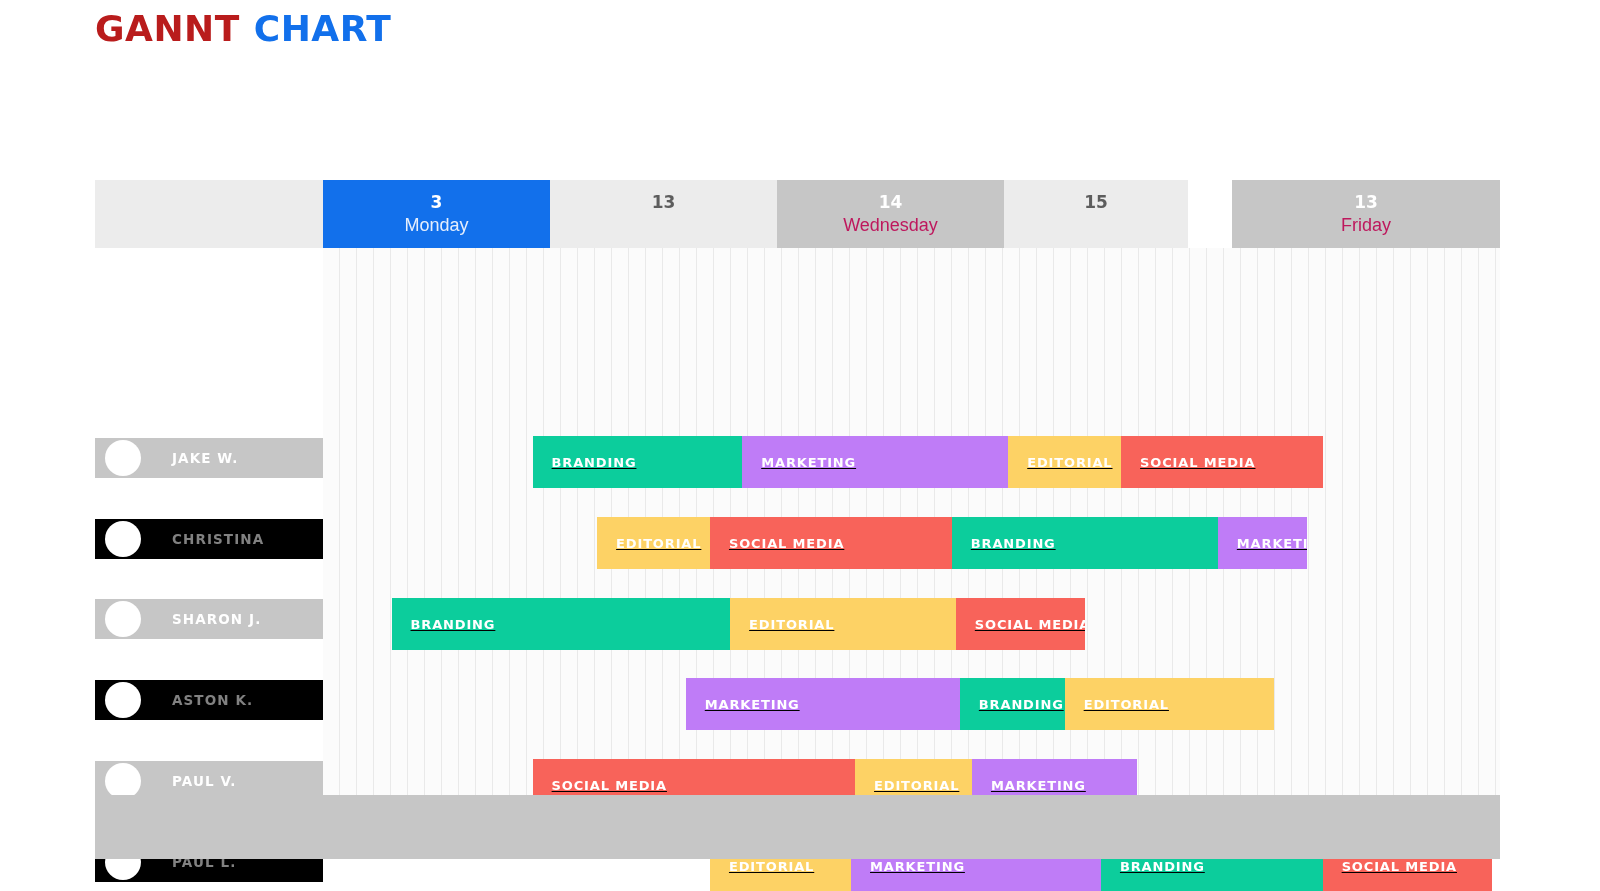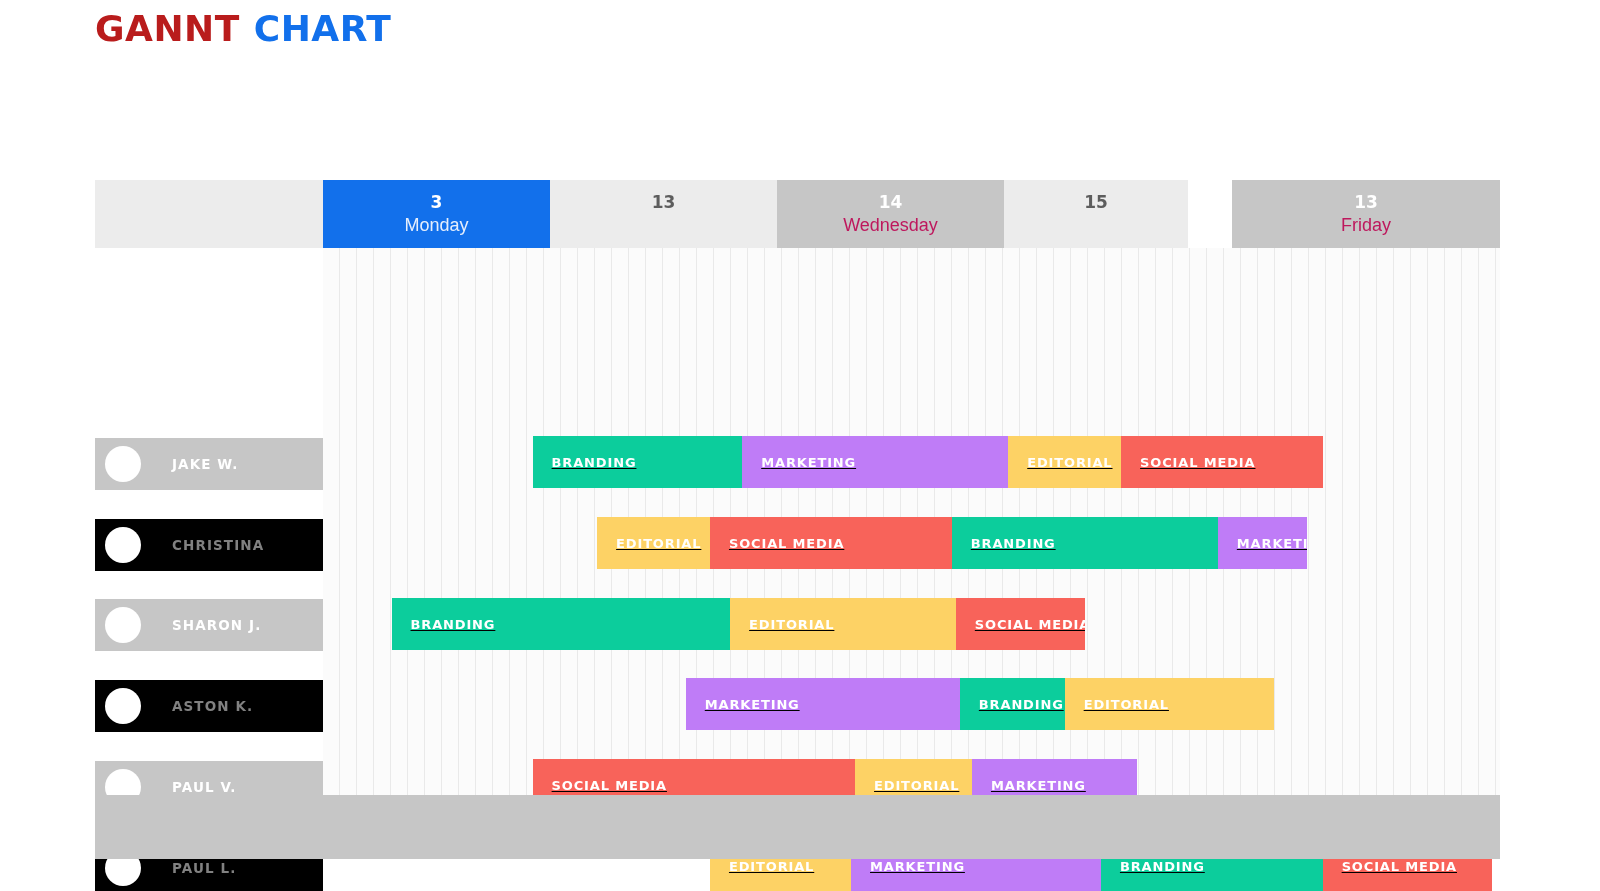--- a/index.html
+++ b/index.html
@@ -143,21 +143,21 @@
         #e9e9e9 16px,
         #e9e9e9 17px
       );
   }
 
   
   .name-row {
     position: absolute;
     left: 0;
     width: 228px;
-    height: 52px;
+    height: 40px;
     display: flex;
     align-items: center;
   }
   .name-row.dark  { background: #c6c6c6; }
   .name-row.light { background: #000000; }
   .avatar {
     width: 36px; height: 36px;
     border-radius: 50%;
     background: #ffffff;
     margin-left: 10px;

